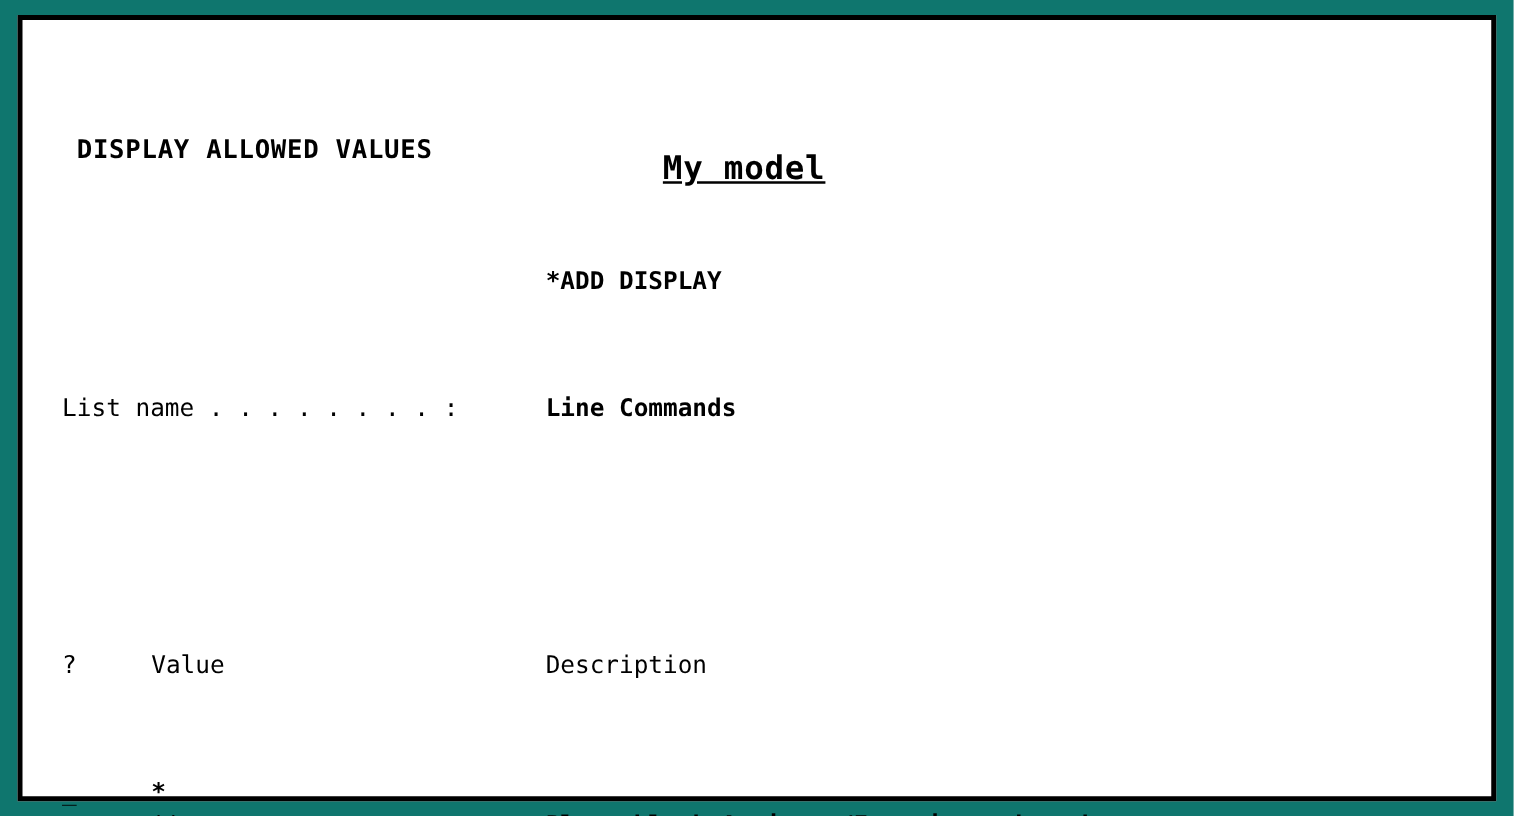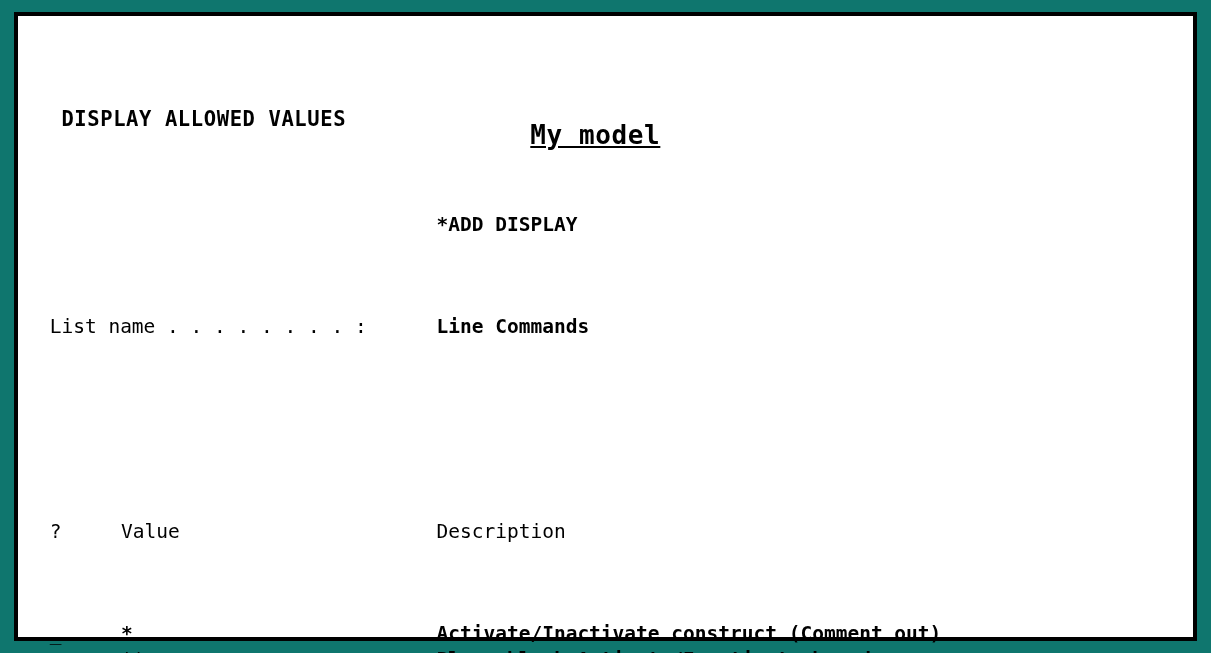--- a/index.html
+++ b/index.html
@@ -102,21 +102,21 @@
       </div>
 
       <div class="spacer"></div>
 
       <div class="row">
         <span class="col c1 norm">?</span>
         <span class="col c4 norm">Value</span>
         <span class="col c34 norm">Description</span>
       </div>
 
-      <div id="rows-container"><div class="row"><span class="col c1 norm">_</span><span class="col c4 bold">*</span><span class="col c34 bold">Activate/Inactivate construct (Comment out)</span></div><div class="row"><span class="col c1 norm">_</span><span class="col c4 bold">**</span><span class="col c34 bold">Place block Activate/Inactivate boundary</span></div></div>
+      <div id="rows-container"><div class="row"><span class="col c1 norm">_</span><span class="col c4 bold">*</span></div><div class="row"><span class="col c1 norm">_</span><span class="col c4 bold">**</span><span class="col c34 bold">Place block Activate/Inactivate boundary</span></div></div>
 
       
 
       
 
     </div>
   </div>
 </div>
 
 </body></html>

